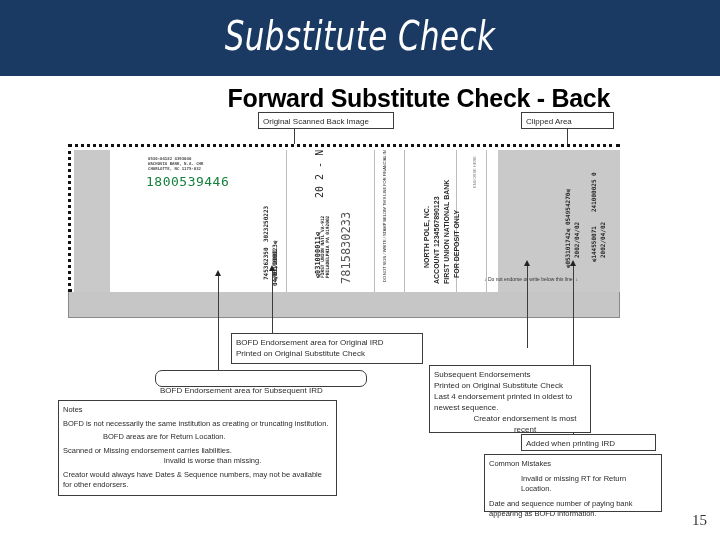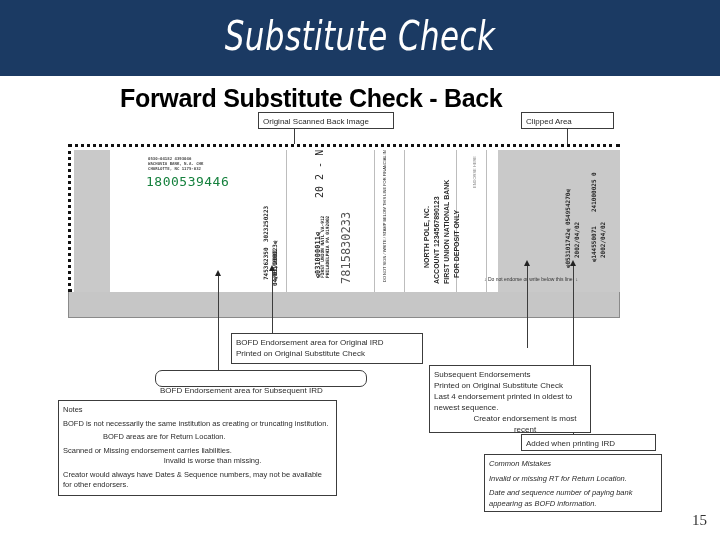--- a/index.html
+++ b/index.html
@@ -22,21 +22,21 @@
     font-family:"DejaVu Sans Condensed","Liberation Sans",sans-serif;
     transform:scaleX(.86);
   }
   
   #slide{
     position:absolute;left:0;top:76px;width:720px;height:464px;
     background:#ffffff;
   }
   .hdg{
     position:absolute;left:120px;top:8px;width:490px;
-    text-align:left;color:#000;
+    text-align:right;color:#000;
     font-size:25px;font-weight:bold;letter-spacing:-.3px;
     font-family:"Liberation Sans",sans-serif;
     white-space:nowrap;
   }
   
   .box{
     position:absolute;background:#fff;border:1px solid #3c3c3c;
     box-sizing:border-box;color:#2b2b2b;
     font-size:8px;line-height:11px;
     font-family:"Liberation Sans",sans-serif;
@@ -256,21 +256,21 @@
 
   <div class="box tiny" style="left:58px;top:324px;width:279px;height:96px;padding-top:4px;">
     <span class="ln">Notes</span>
     <span class="ln wrap" style="padding-top:3px;">BOFD is not necessarily the same institution as creating or truncating institution.</span>
     <span class="ln wrap" style="padding-top:3px;margin-left:40px;">BOFD areas are for Return Location.</span>
     <span class="ln wrap" style="padding-top:3px;">Scanned or Missing endorsement carries liabilities.</span>
     <span class="ln wrap ind">Invalid is worse  than missing.</span>
     <span class="ln wrap" style="padding-top:3px;">Creator would always have Dates &amp; Sequence numbers, may not be available for other endorsers.</span>
   </div>
 
-  <div class="box tiny" style="left:484px;top:378px;width:178px;height:58px;padding-top:4px;font-style:italic;">
+  <div class="box tiny" style="left:484px;top:378px;width:178px;height:58px;padding-top:4px;">
     <span class="ln">Common Mistakes</span>
-    <span class="ln wrap" style="padding-top:4px;">Invalid or missing RT for Return Location.</span>
+    <span class="ln wrap" style="padding-top:4px;margin-left:32px;">Invalid or missing RT for Return Location.</span>
     <span class="ln wrap" style="padding-top:4px;">Date and sequence number of paying bank appearing as BOFD information.</span>
   </div>
 
   <div id="pg">15</div>
 
 </div>
 
 </body></html>

